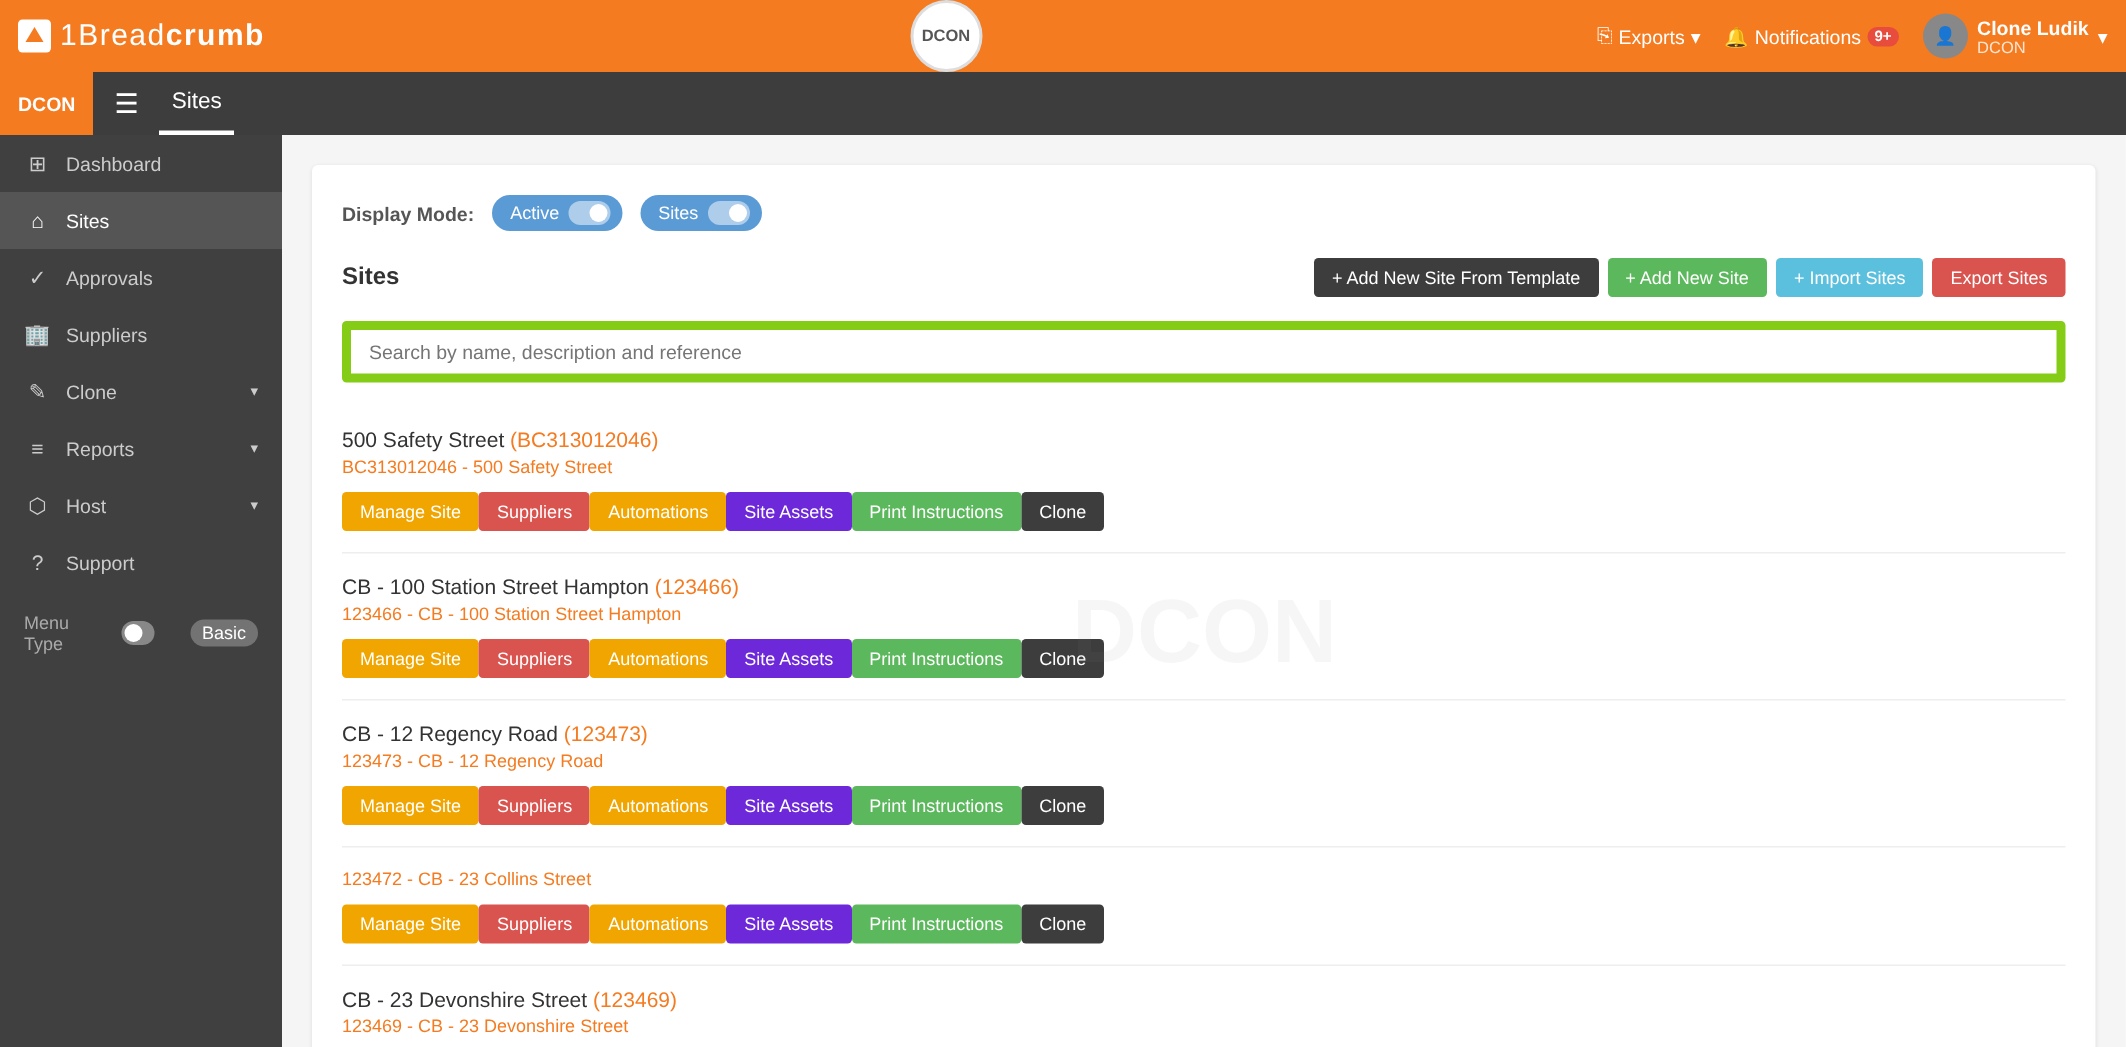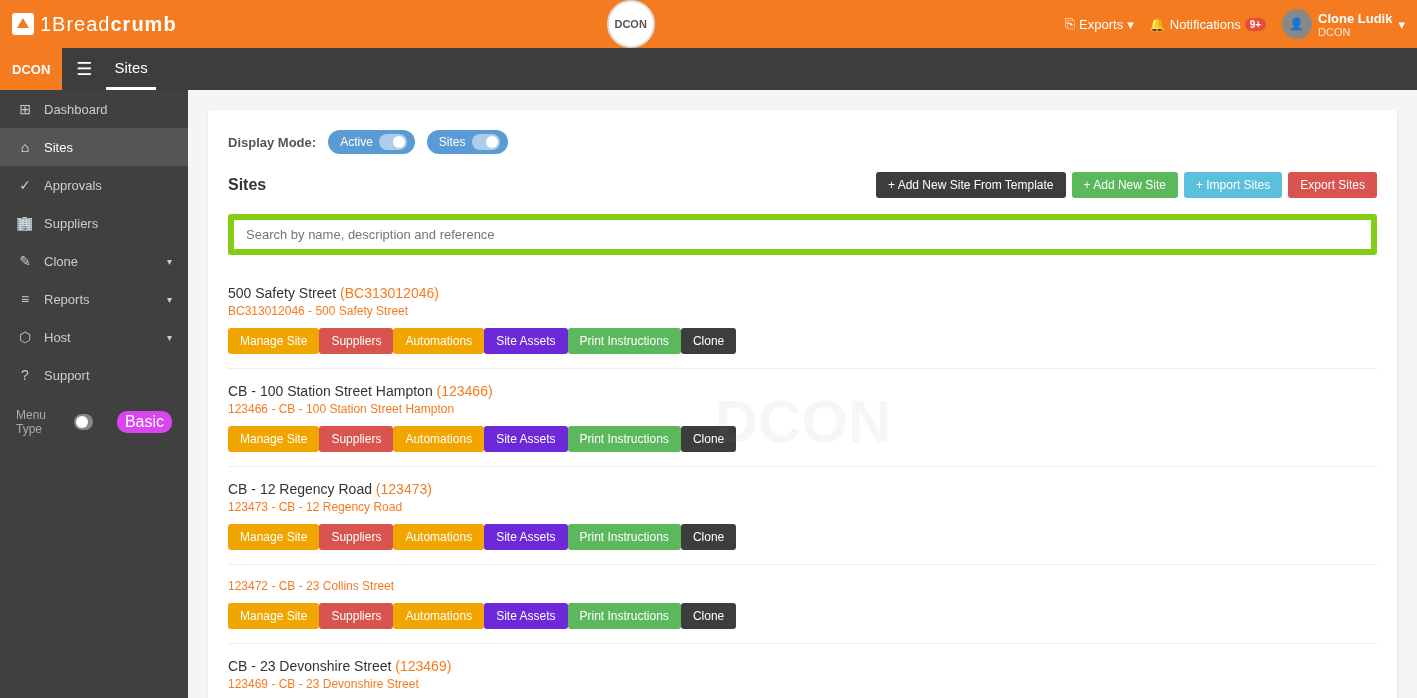--- a/index.html
+++ b/index.html
@@ -163,23 +163,23 @@
     }
     .toggle-small::after {
       content: '';
       position: absolute;
       width: 12px; height: 12px;
       background: white;
       border-radius: 50%;
       top: 2px; left: 2px;
     }
     .basic-label {
-      background: #d946ef;
-      color: white;
-      font-size: 16px;
+      background: #737373;
+      color: white;
+      font-size: 12px;
       padding: 2px 8px;
       border-radius: 10px;
     }
 
     
     .main-content {
       margin-left: 188px;
       flex: 1;
       padding: 20px;
       background: #f5f5f5;

